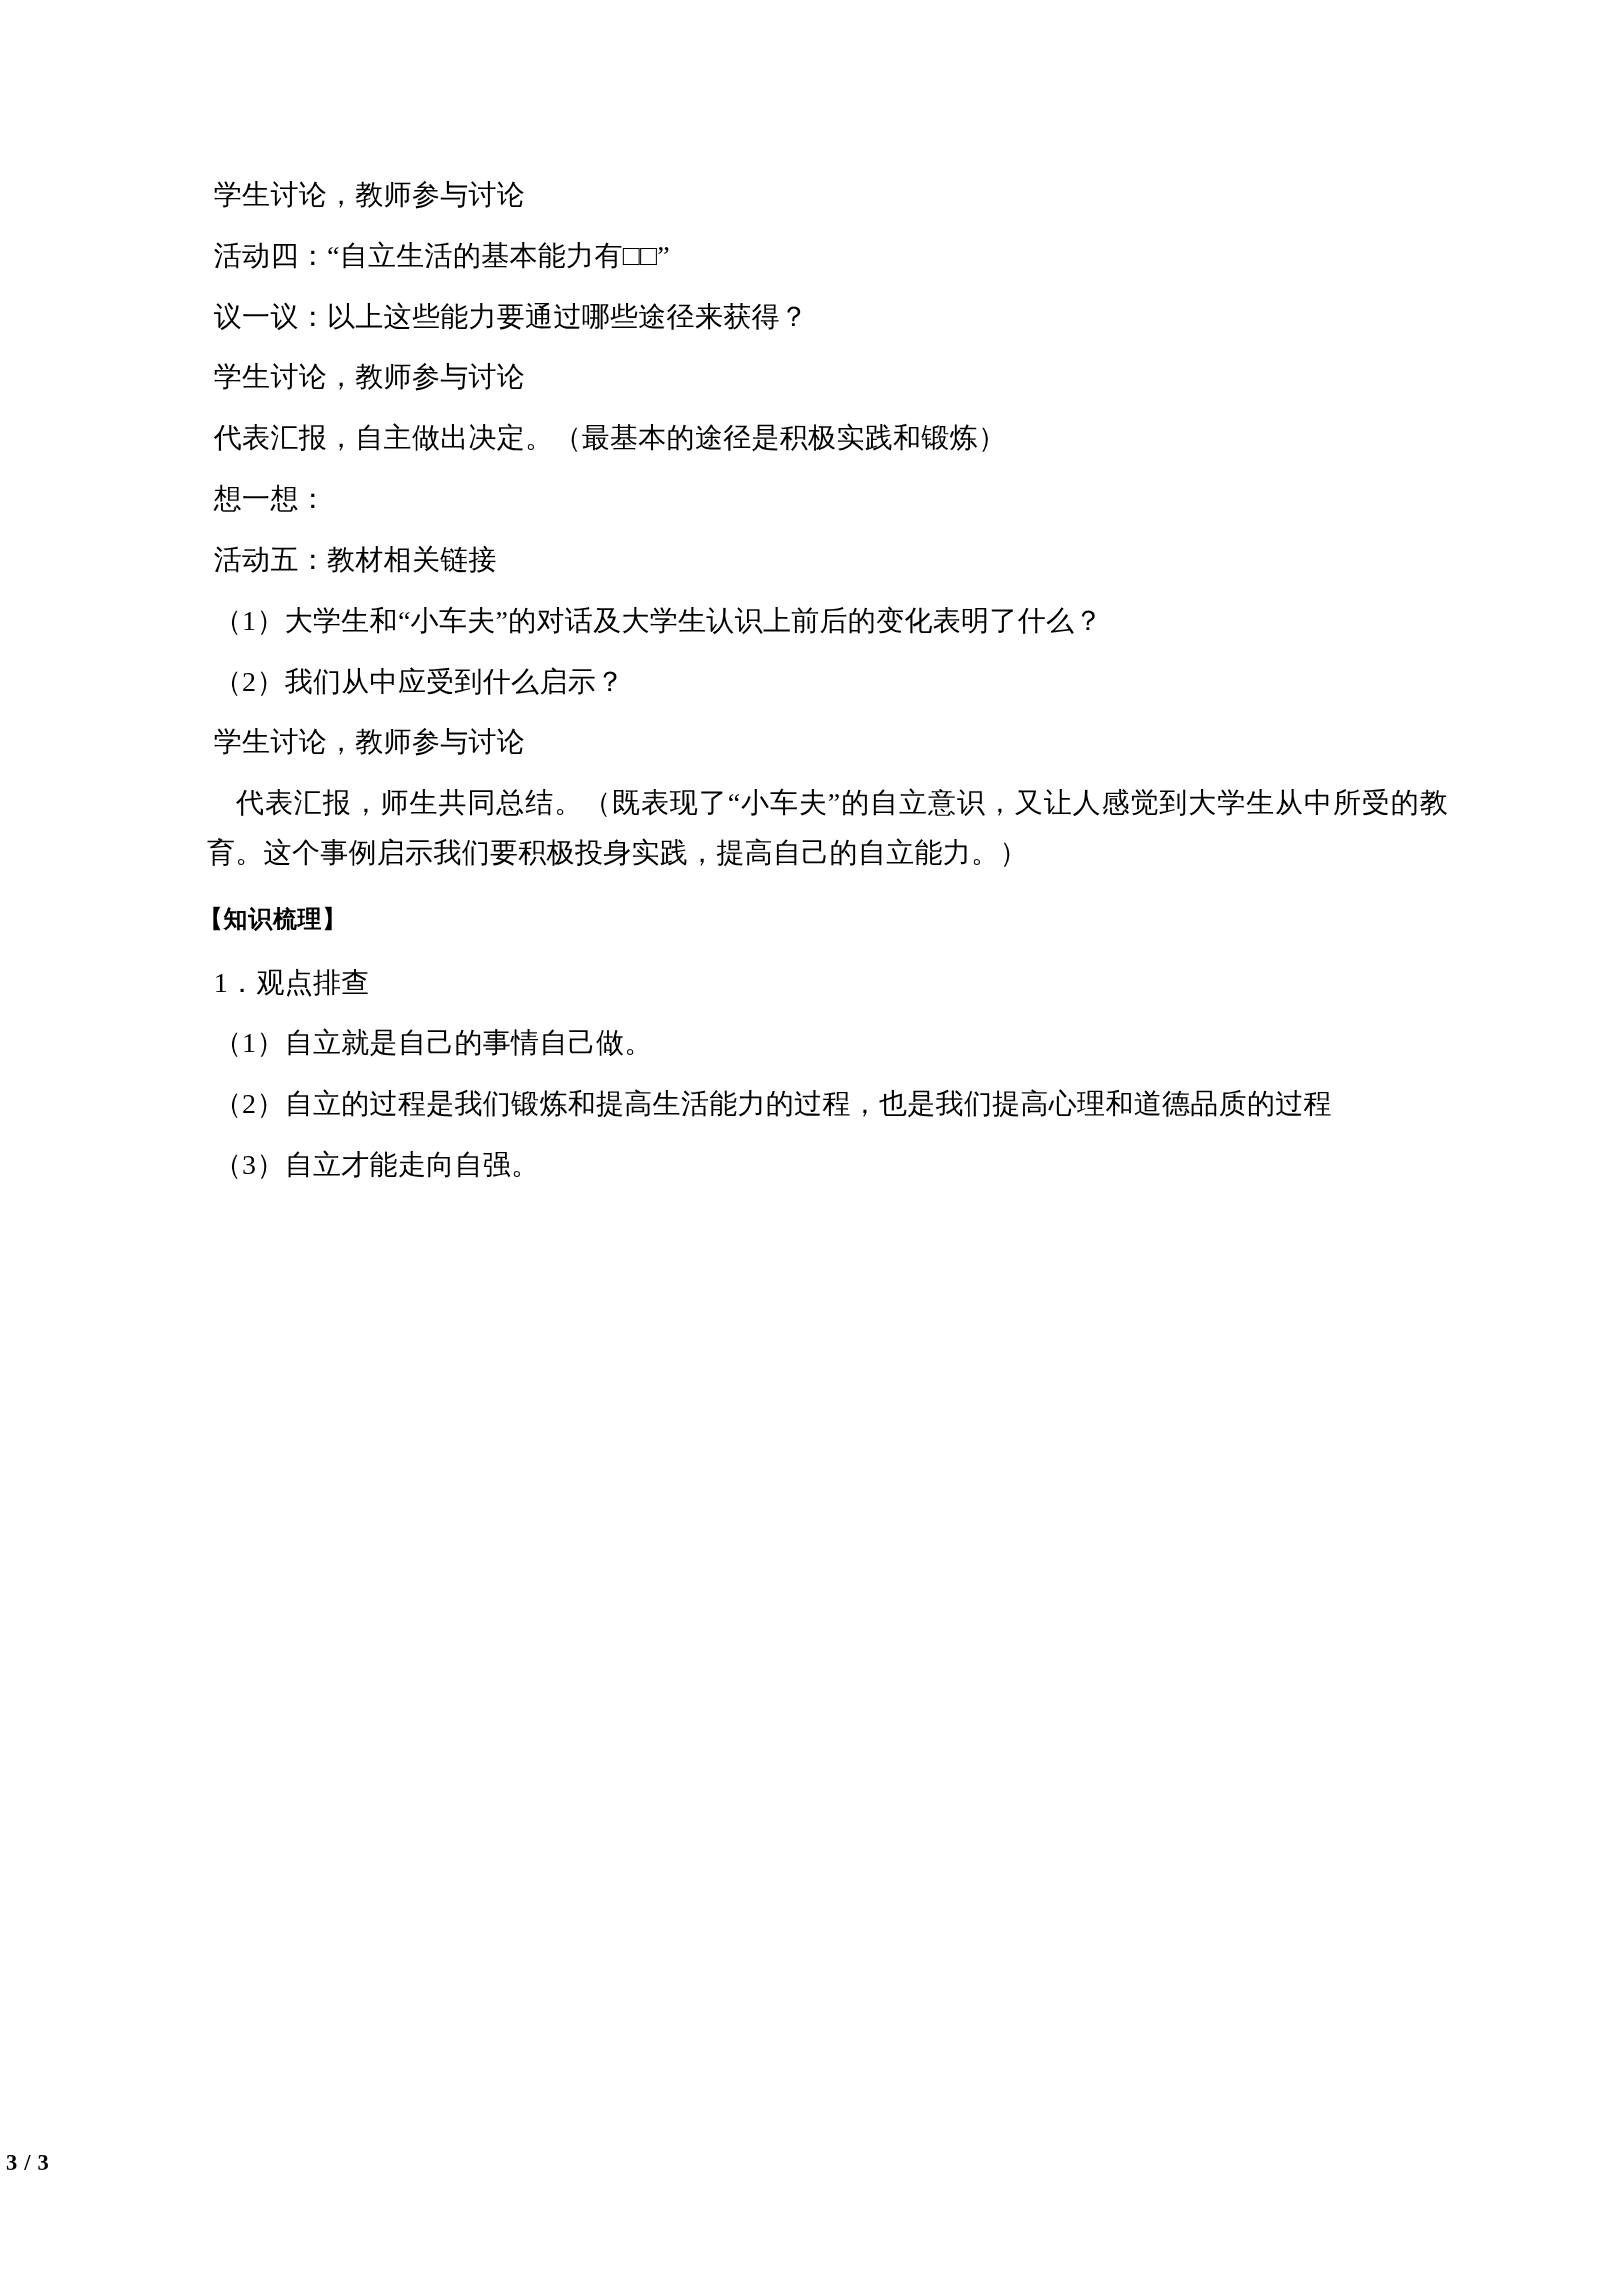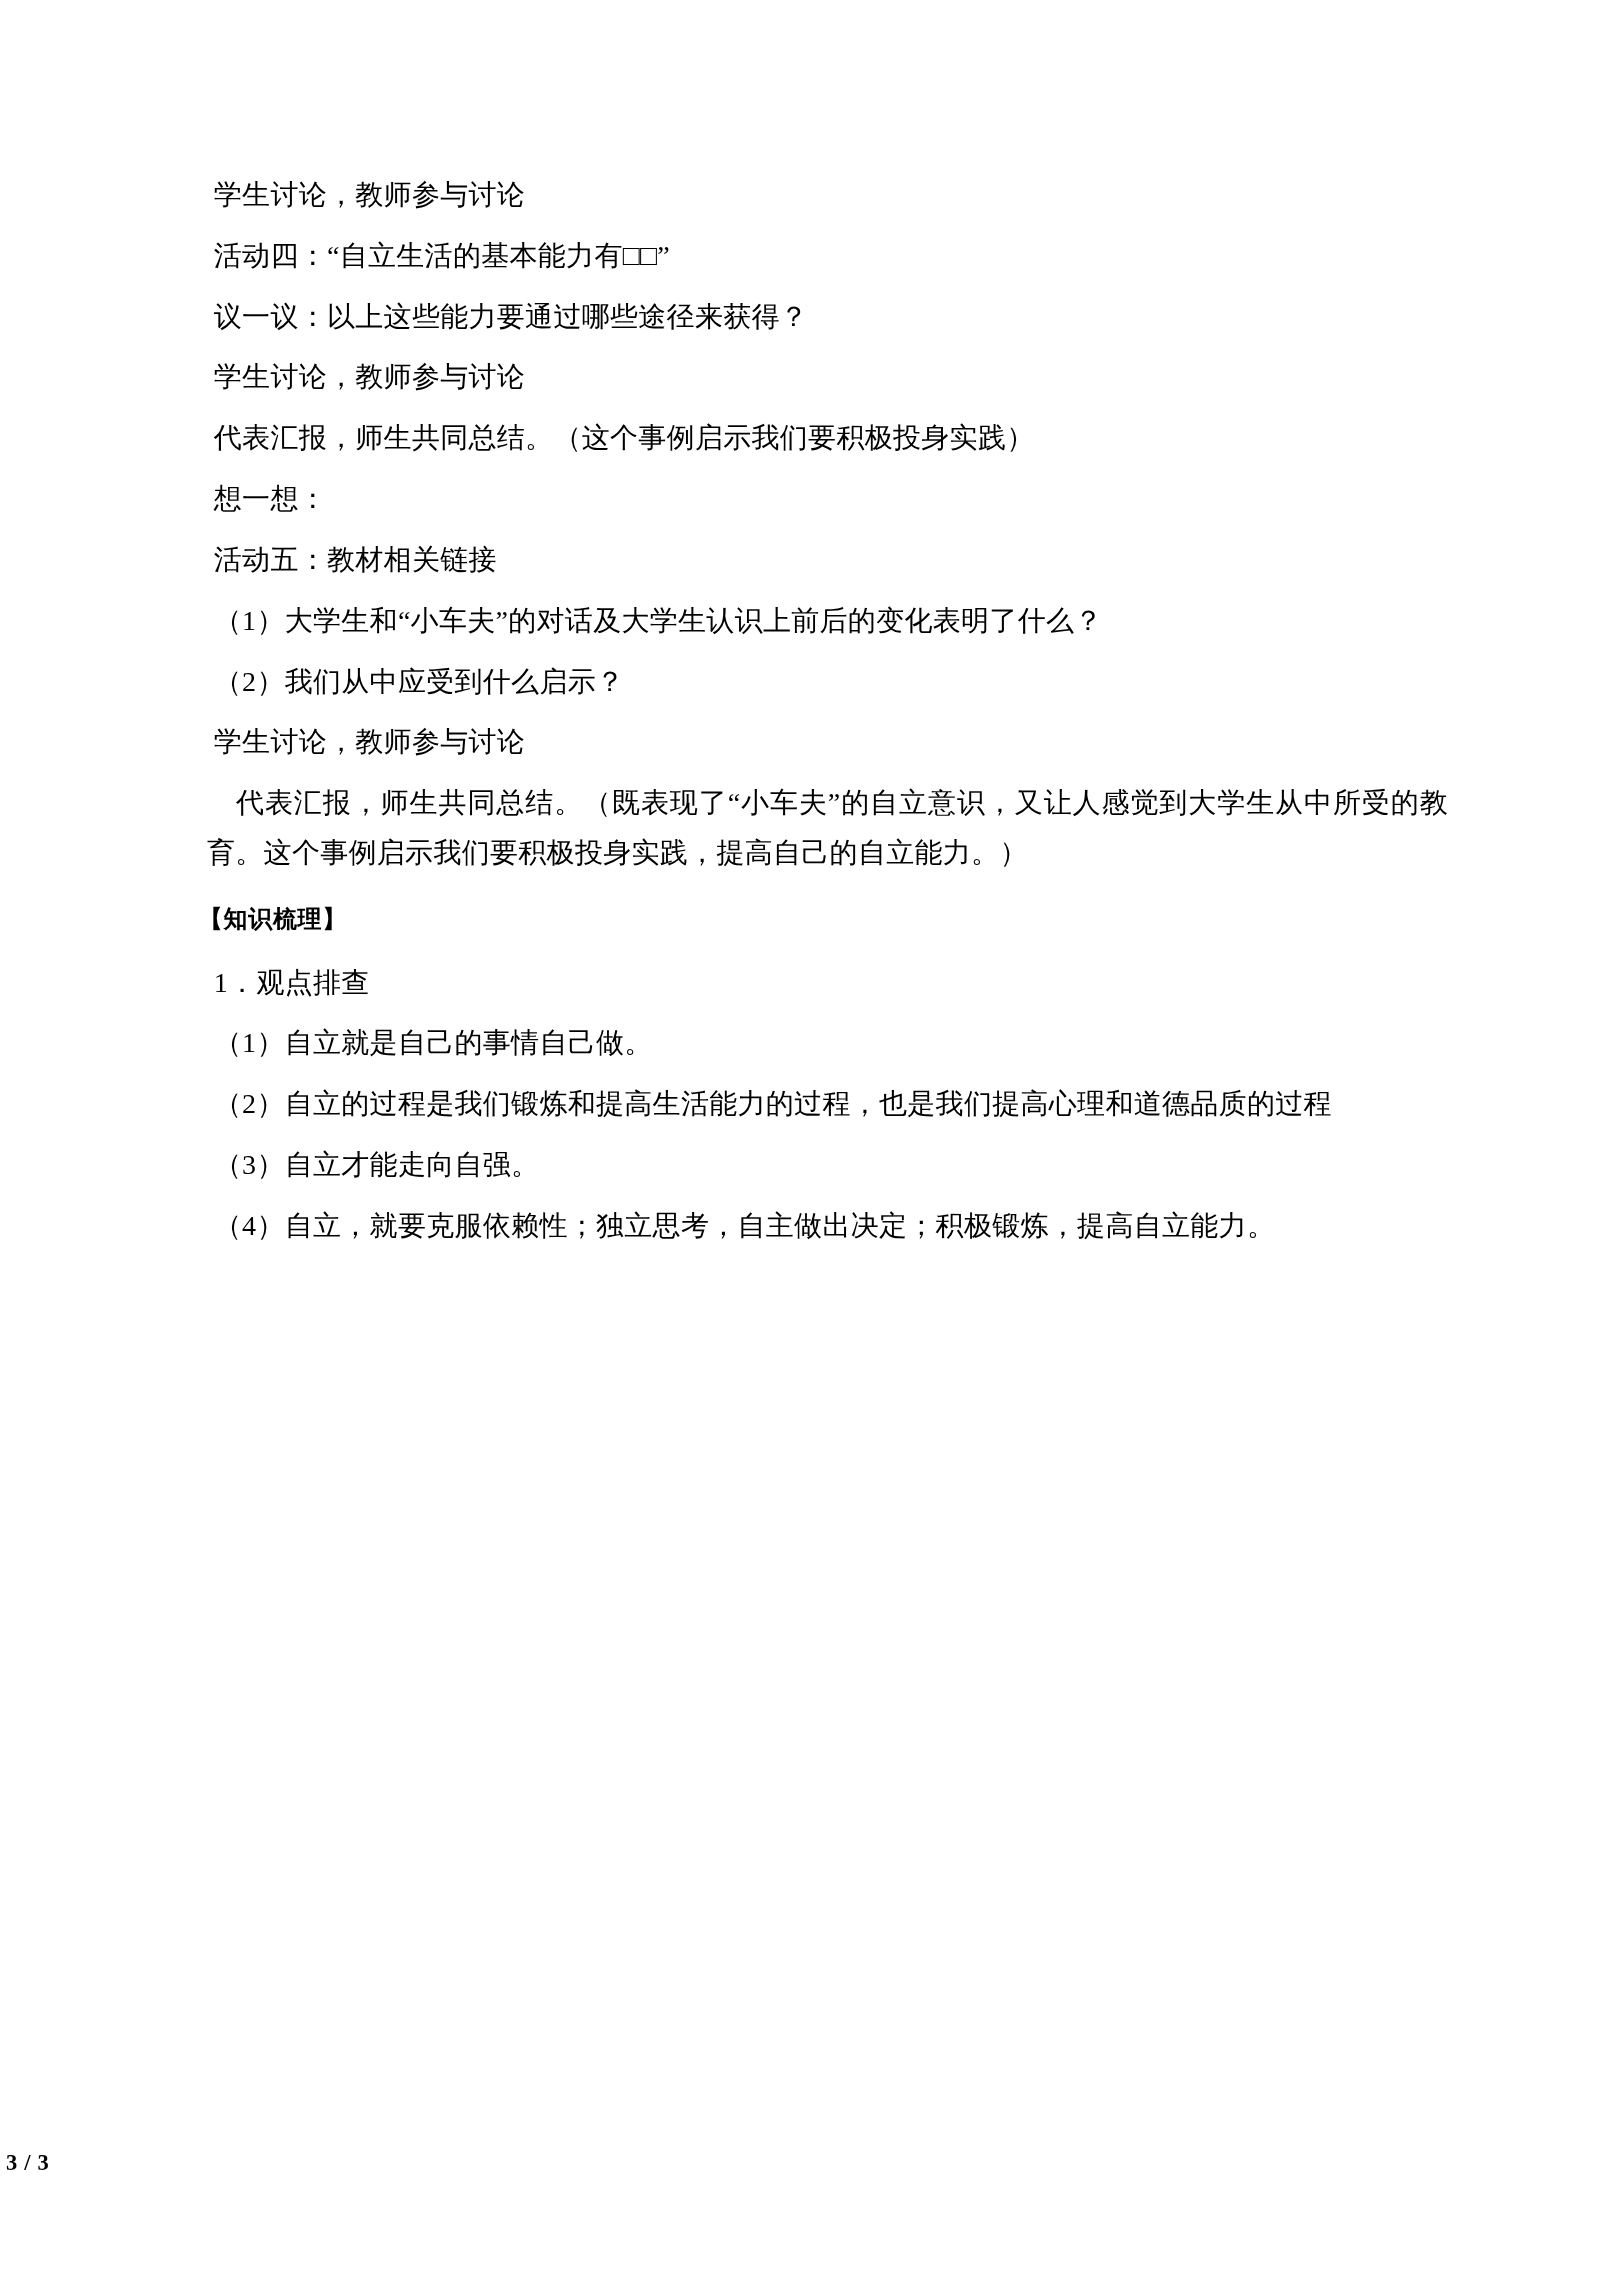--- a/index.html
+++ b/index.html
@@ -69,34 +69,33 @@
 </head>
 <body>
 
 <div class="page">
   <div class="doc-body">
 
     <p class="line indent-1">学生讨论，教师参与讨论</p>
     <p class="line indent-1">活动四：“自立生活的基本能力有□□”</p>
     <p class="line indent-1">议一议：以上这些能力要通过哪些途径来获得？</p>
     <p class="line indent-1">学生讨论，教师参与讨论</p>
-    <p class="line indent-1">代表汇报，师生共同总结。（这个事例启示我们要积极投身实践）</p>
+    <p class="line indent-1">代表汇报，自主做出决定。（最基本的途径是积极实践和锻炼）</p>
     <p class="line indent-1">想一想：</p>
     <p class="line indent-1">活动五：教材相关链接</p>
     <p class="line indent-1">（1）大学生和“小车夫”的对话及大学生认识上前后的变化表明了什么？</p>
     <p class="line indent-1">（2）我们从中应受到什么启示？</p>
     <p class="line indent-1">学生讨论，教师参与讨论</p>
 
     <p class="para">代表汇报，师生共同总结。（既表现了“小车夫”的自立意识，又让人感觉到大学生从中所受的教育。这个事例启示我们要积极投身实践，提高自己的自立能力。）</p>
 
     <h2 class="section-head">【知识梳理】</h2>
 
     <p class="line indent-1">1．观点排查</p>
     <p class="line indent-1">（1）自立就是自己的事情自己做。</p>
     <p class="para-noind" style="padding-left:6.8px;">（2）自立的过程是我们锻炼和提高生活能力的过程，也是我们提高心理和道德品质的过程</p>
     <p class="line indent-1">（3）自立才能走向自强。</p>
-    <p class="line indent-1">（4）自立，就要克服依赖性；独立思考，自主做出决定；积极锻炼，提高自立能力。</p>
 
   </div>
 
   <div class="footer">3 / 3</div>
 </div>
 
 
 </body></html>

